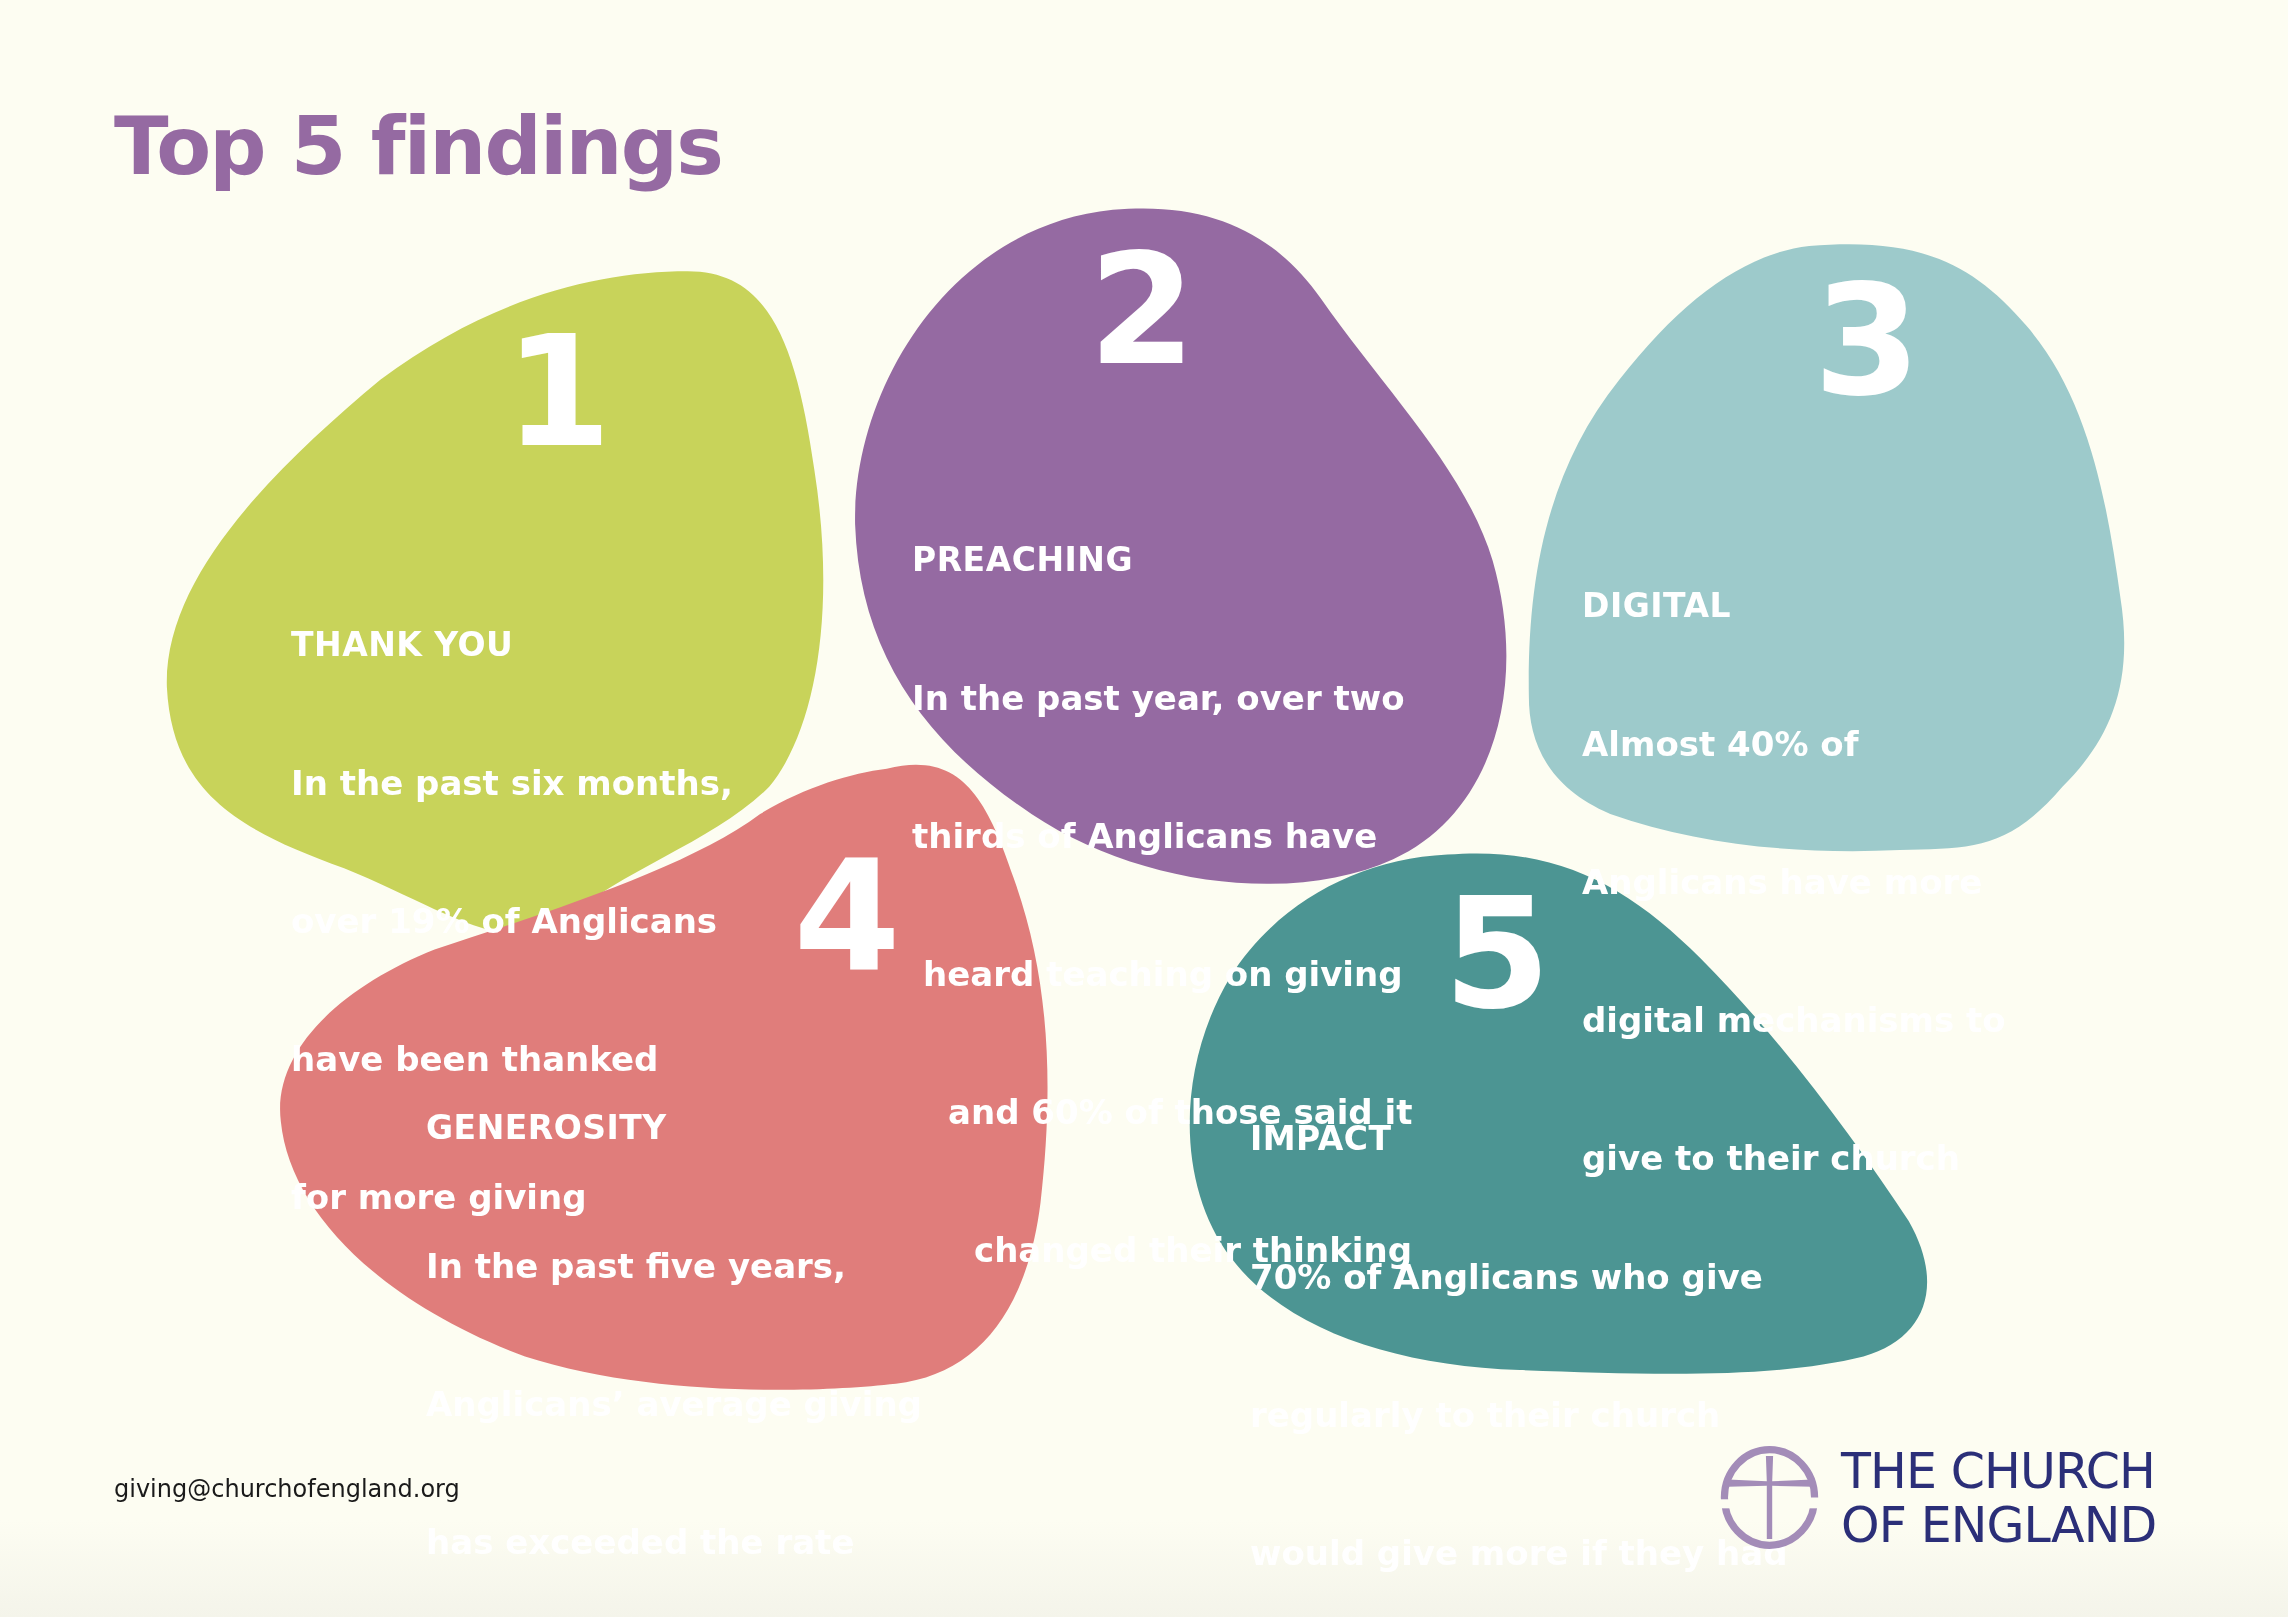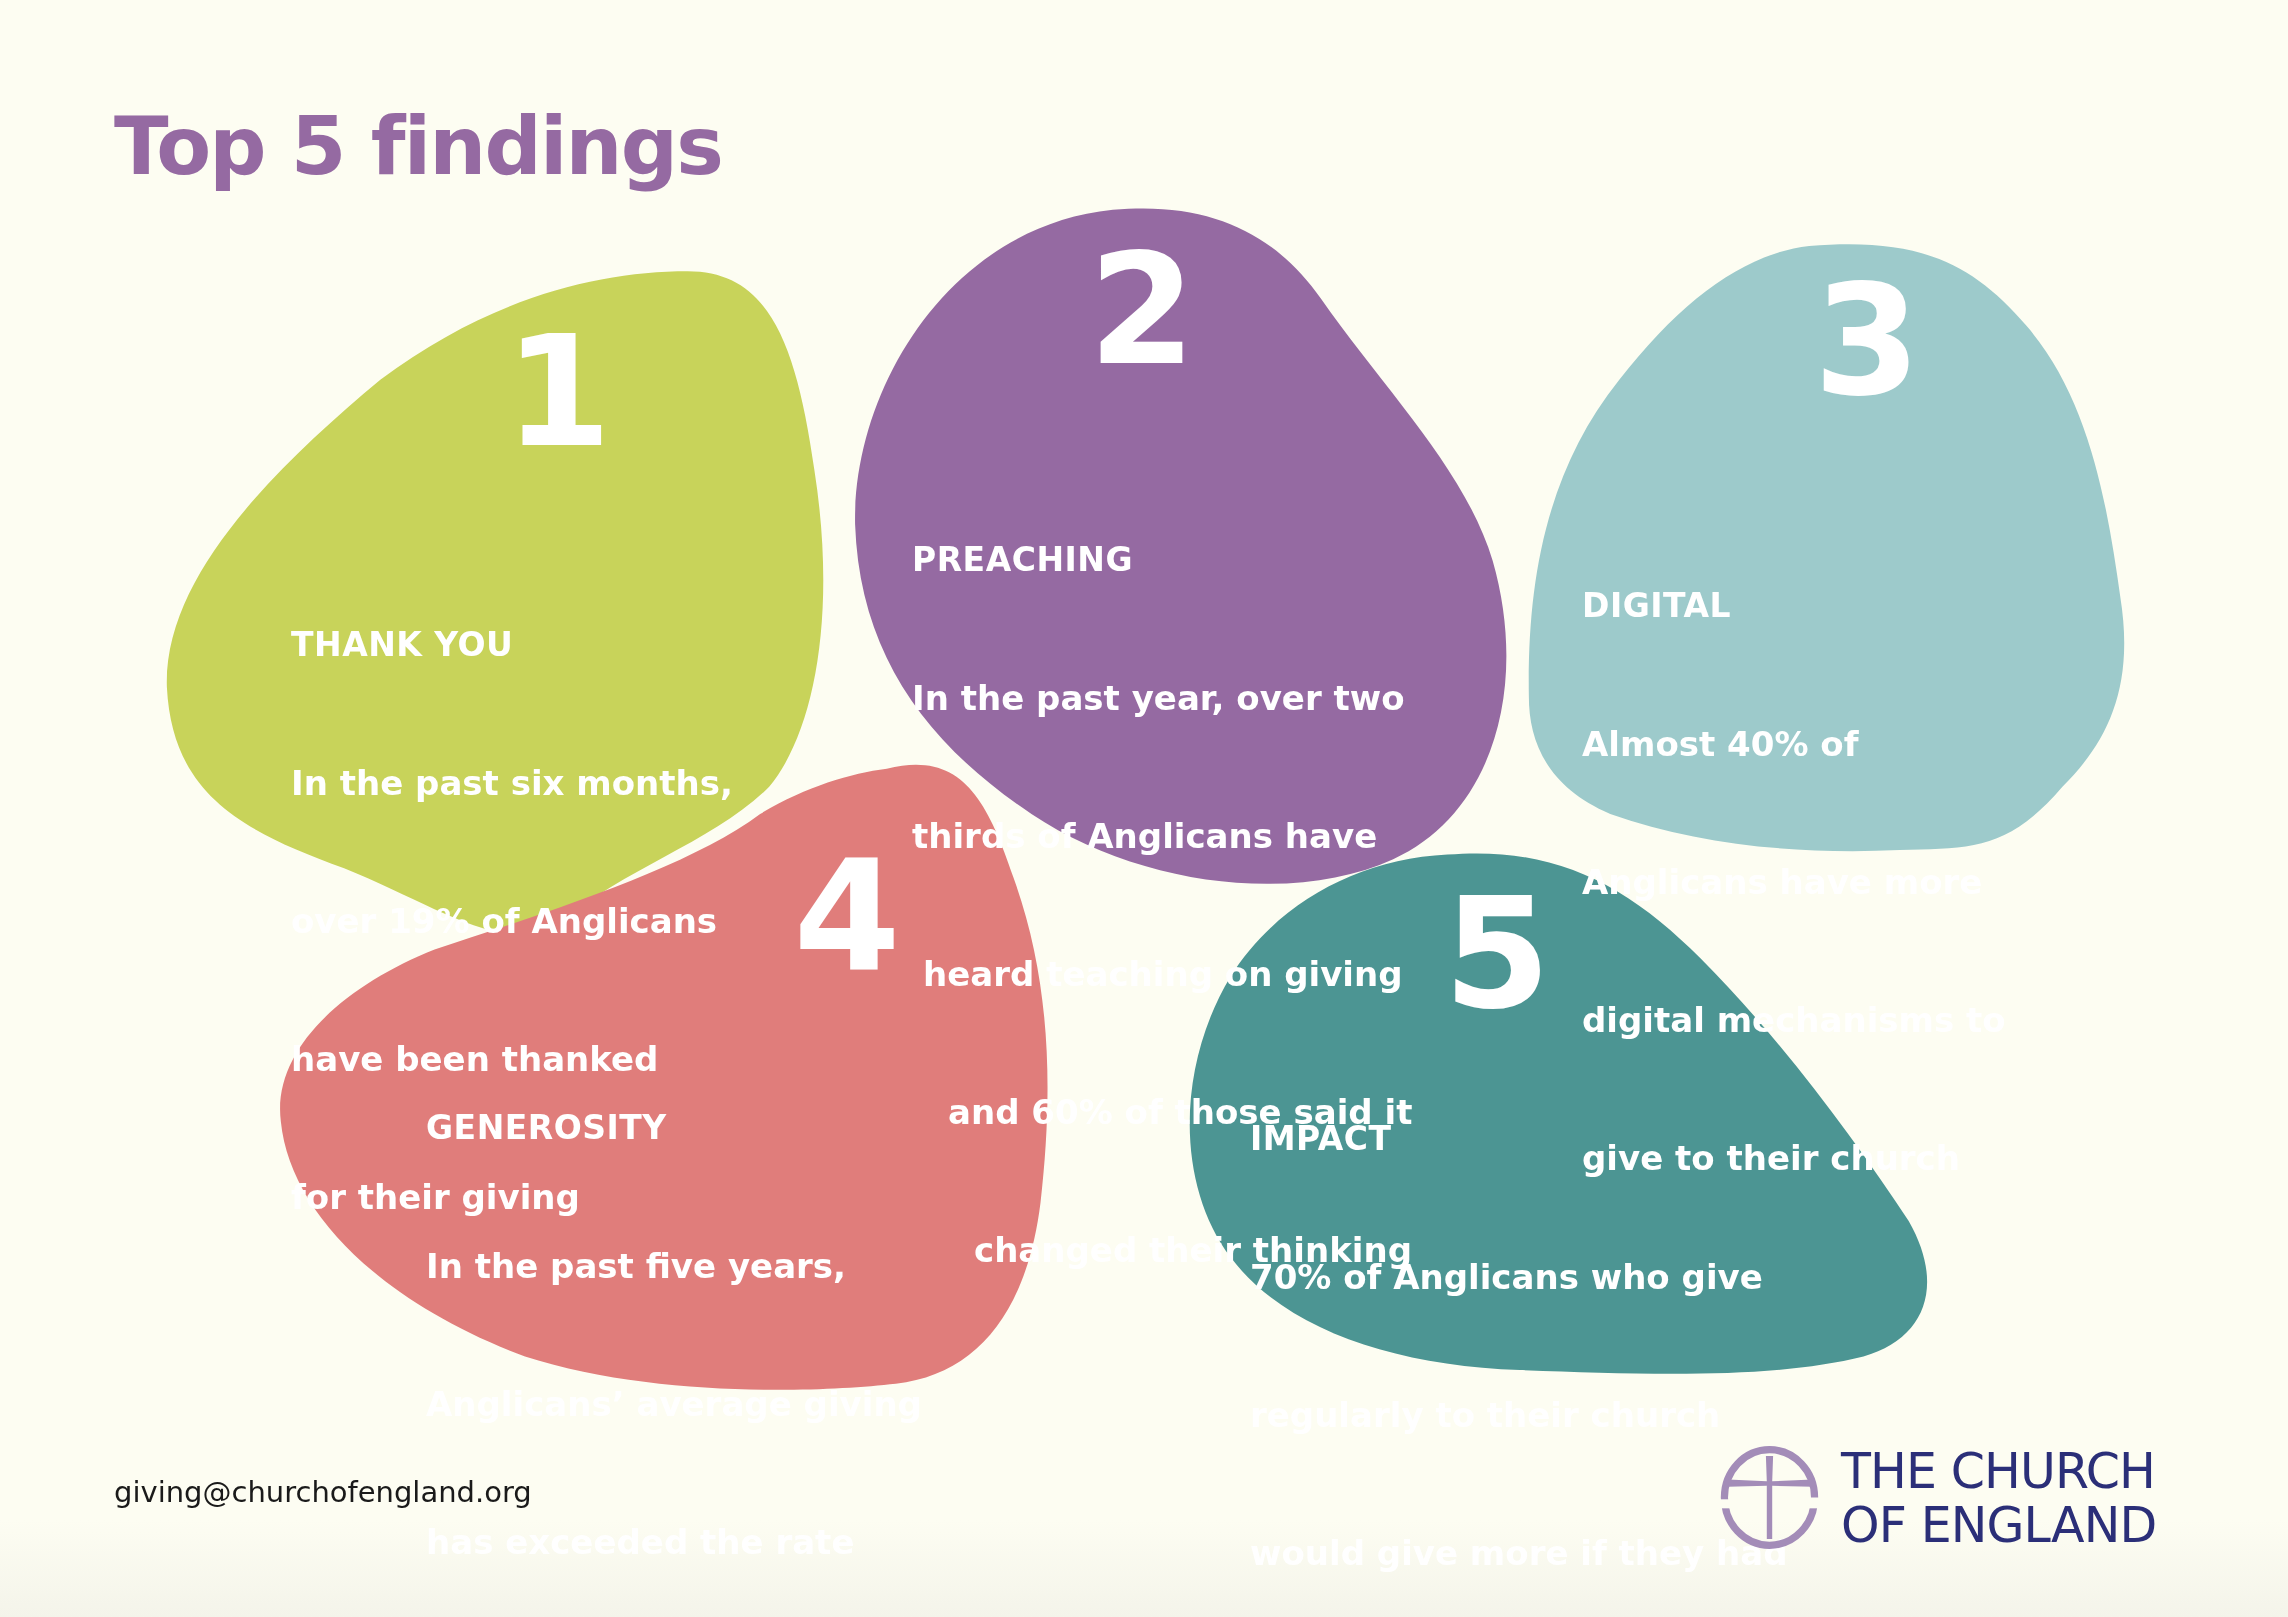--- a/index.html
+++ b/index.html
@@ -18,21 +18,21 @@
     position: absolute; color: #fff; font-family: "DejaVu Sans", sans-serif;
     font-weight: bold; font-size: 154px; line-height: 1; transform: translateX(-50%);
   }
   .card-text {
     position: absolute; color: #fff; font-family: "DejaVu Sans", sans-serif;
     font-size: 34px; line-height: 46px; white-space: pre;
   }
   .card-text .heading { font-weight: bold; font-size: 33px; letter-spacing: 0.5px; display: block; }
   .card-text .line { font-weight: bold; display: block; }
   .email {
-    position: absolute; left: 114px; top: 1475px; font-size: 29px; color: #1a1a1a;
+    position: absolute; left: 114px; top: 1475px; font-size: 24px; color: #1a1a1a;
     font-family: "DejaVu Sans", sans-serif;
   }
   .logo { position: absolute; left: 1719px; top: 1408px; width: 470px; height: 109px; margin-top: 37px; }
   .logo-emblem { position: absolute; left: 0; top: 0; }
   .logo-text {
     position: absolute; left: 122px; top: 0; color: #2B2F78;
     font-family: "DejaVu Sans", sans-serif; font-size: 49px; line-height: 54px;
     letter-spacing: -0.9px; white-space: nowrap;
   }
   .logo-text span { display: block; }
@@ -59,21 +59,21 @@
 <div class="num" style="left:1142px; top:233px;">2</div>
 <div class="num" style="left:1867px; top:264px;">3</div>
 <div class="num" style="left:847px; top:839px;">4</div>
 <div class="num" style="left:1497px; top:877px;">5</div>
 
 <div class="card-text" style="left:291px; top:530px;">
   <span class="heading">THANK YOU</span>
   <span class="line">In the past six months,</span>
   <span class="line">over 19% of Anglicans</span>
   <span class="line">have been thanked</span>
-  <span class="line">for their giving</span>
+  <span class="line">for more giving</span>
 </div>
 
 <div class="card-text" style="left:912px; top:445px;">
   <span class="heading">PREACHING</span>
   <span class="line">In the past year, over two</span>
   <span class="line">thirds of Anglicans have</span>
   <span class="line" style="padding-left:11px;">heard teaching on giving</span>
   <span class="line" style="padding-left:36px;">and 60% of those said it</span>
   <span class="line" style="padding-left:62px;">changed their thinking</span>
 </div>

